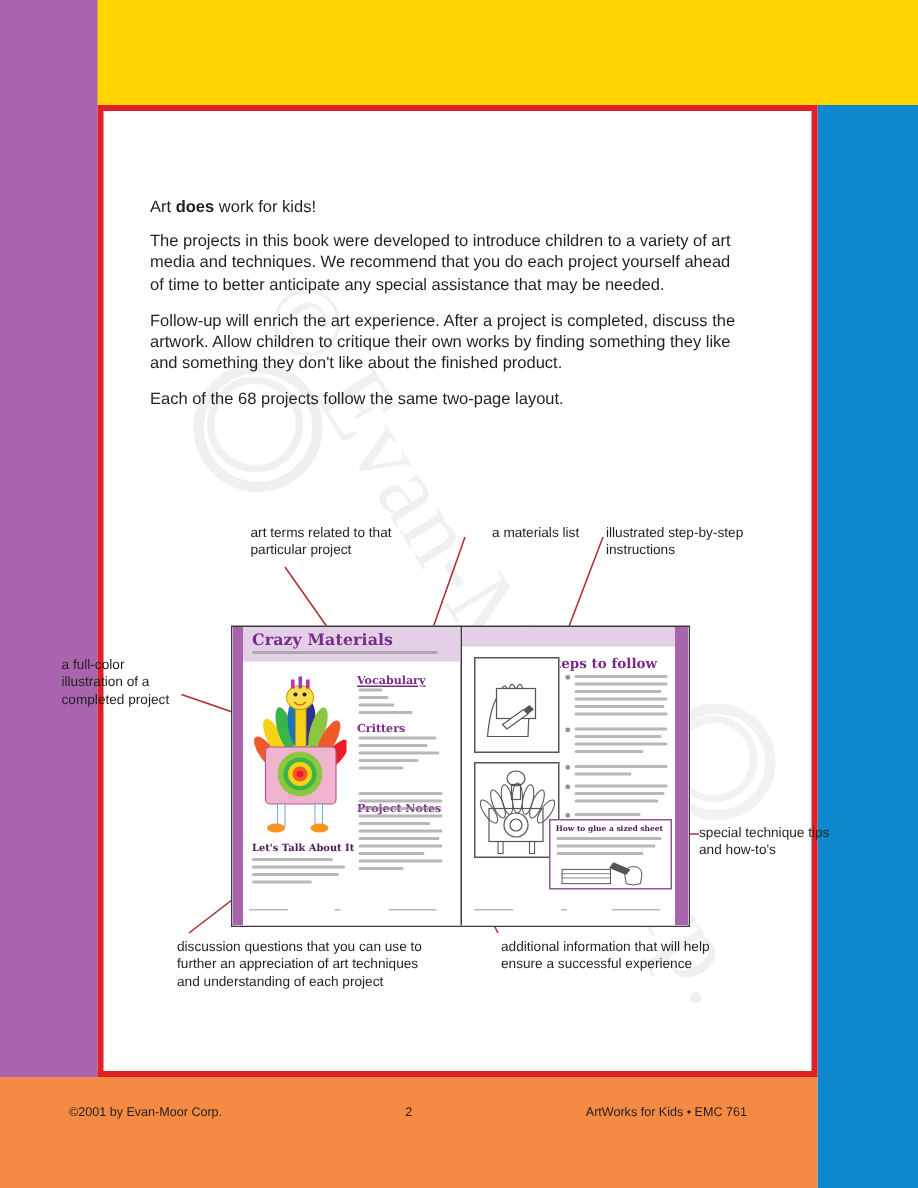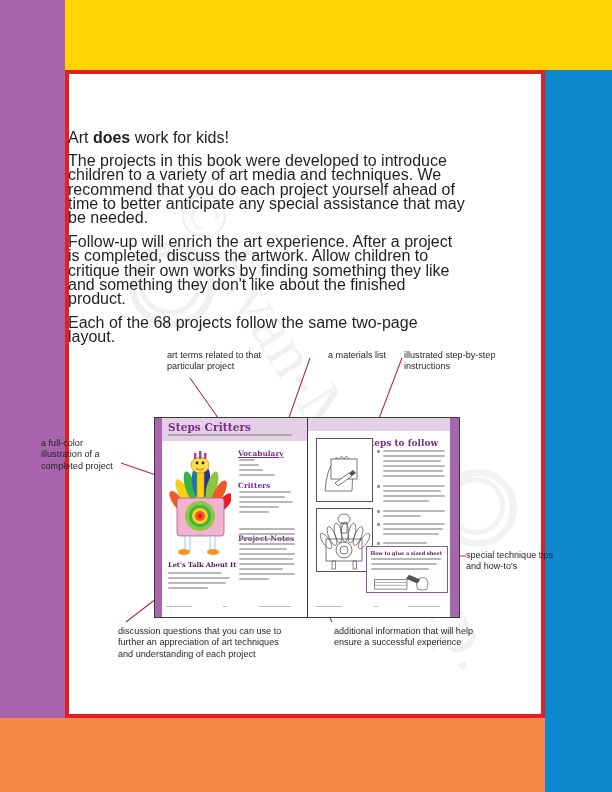--- a/index.html
+++ b/index.html
@@ -51,22 +51,22 @@
   
   .title{
     position:absolute;left:0;top:82px;width:612px;text-align:center;
     font-family:"DejaVu Serif","Liberation Serif",serif;
     font-weight:700;font-size:30px;color:#d8232a;letter-spacing:.2px;
     text-shadow:1.6px 1.6px 0 rgba(120,40,40,.38);
   }
 
   
   .body-text{
-    position:absolute;left:68px;top:131px;width:398px;
-    font-size:16px;line-height:14.2px;color:#231f20;
+    position:absolute;left:100px;top:131px;width:398px;
+    font-size:11px;line-height:14.2px;color:#231f20;
   }
   .body-text p{margin:0 0 10px 0;}
   .lead{margin-bottom:9px !important;}
   ul.bullets{margin:0 0 9px 0;padding:0 0 0 26px;list-style:none;}
   ul.bullets li{position:relative;line-height:14.6px;margin:0;}
   ul.bullets li::before{
     content:"";position:absolute;left:-11px;top:5.5px;
     width:3.4px;height:3.4px;border-radius:50%;background:#c0392b;
   }
 
@@ -179,21 +179,21 @@
     <line x1="466" y1="556" x2="415" y2="556"></line>
     <line x1="126" y1="622" x2="200" y2="565"></line>
     <line x1="332" y1="622" x2="283" y2="527"></line>
   </svg>
 
   <div class="spread">
 
     <div class="mp mp-left">
       <div class="mp-band-l"></div>
       <div class="mp-head"></div>
-      <div class="mp-title">Steps Critters</div>
+      <div class="mp-title">Crazy Materials</div>
       <div class="mp-sub">
         <div class="fl" style="left:0;top:0;width:124px;"></div>
       </div>
 
       <svg class="critter" viewBox="0 0 62 108">
 
         <ellipse cx="9" cy="54" rx="5" ry="13" fill="#f05a28" transform="rotate(-36 9 54)"></ellipse>
         <ellipse cx="14" cy="44" rx="5" ry="14" fill="#f7d117" transform="rotate(-26 14 44)"></ellipse>
         <ellipse cx="21" cy="38" rx="5" ry="15" fill="#3bb44a" transform="rotate(-16 21 38)"></ellipse>
         <ellipse cx="28" cy="35" rx="5" ry="15" fill="#1b75bb" transform="rotate(-6 28 35)"></ellipse>
@@ -344,14 +344,19 @@
       </div>
 
       <div>
         <div class="ff" style="left:8px;bottom:10px;width:26px;"></div>
         <div class="ff" style="left:66px;bottom:10px;width:4px;"></div>
         <div class="ff" style="left:100px;bottom:10px;width:32px;"></div>
       </div>
     </div>
   </div>
 
+  <div class="footer">
+    <span class="f-left">©2001 by Evan-Moor Corp.</span>
+    <span class="f-mid">2</span>
+    <span class="f-right">ArtWorks for Kids • EMC 761</span>
+  </div>
 
 </div>
 
 </body></html>

